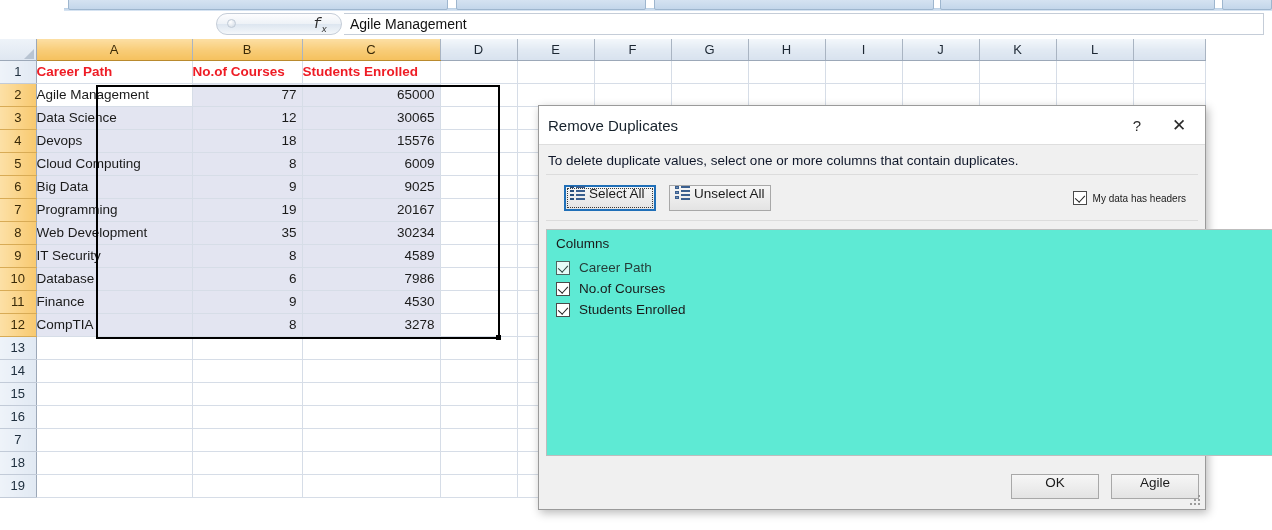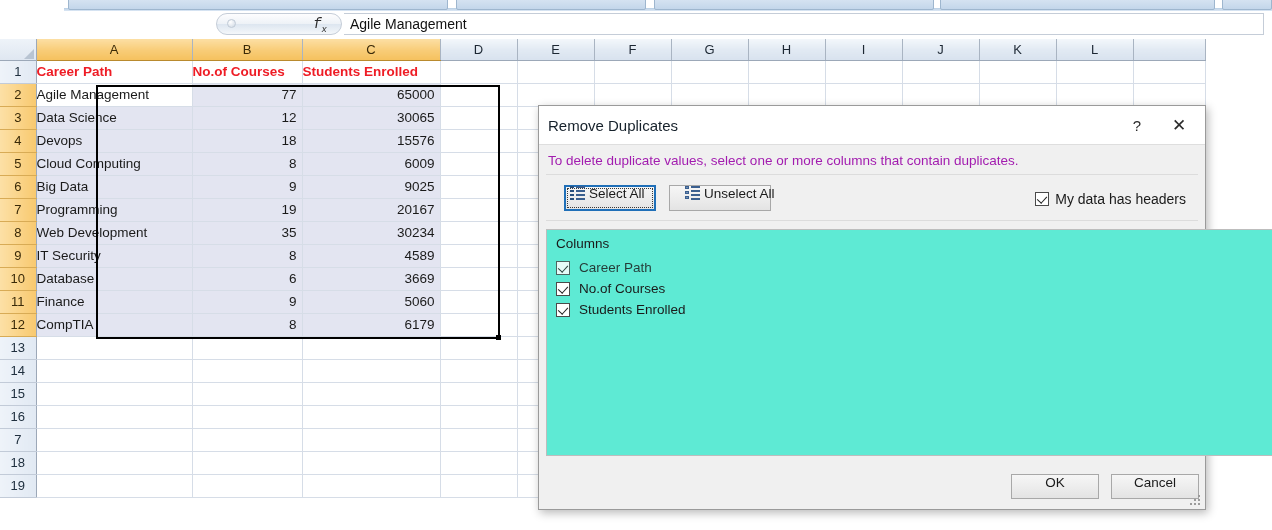--- a/index.html
+++ b/index.html
@@ -277,21 +277,21 @@
     line-height: 21px;
     text-align: center;
     font-size: 17px;
     color: #2b2b2b;
     cursor: pointer;
   }
   .dlg-instruct {
     position: absolute;
     left: 9px; top: 47px;
     font-size: 13.5px;
-    color: #a21caf;
+    color: #0f172a;
   }
   .dlg-toolrow {
     position: absolute;
     left: 7px; top: 68px;
     width: 652px; height: 45px;
     background: #f0f0f0;
     border-top: 1px solid #dcdcdc;
     border-bottom: 1px solid #dcdcdc;
   }
 
@@ -311,21 +311,21 @@
     border: 1px solid #1f6fb8;
     box-shadow: 0 0 0 1px #1f6fb8 inset;
   }
   .btn .focus-ring {
     position: absolute;
     left: 2px; top: 2px; right: 2px; bottom: 2px;
     border: 1px dotted #3a3a3a;
     pointer-events: none;
   }
   .btn-select-all { left: 18px; top: 10px; width: 92px; height: 26px; padding-left: 5px; }
-  .btn-unselect-all { left: 123px; top: 10px; width: 102px; height: 26px; padding-left: 15px; }
+  .btn-unselect-all { left: 123px; top: 10px; width: 102px; height: 26px; padding-left: 5px; }
 
   .listicon {
     display: inline-block;
     width: 15px; height: 14px;
     position: relative;
     margin-right: 4px;
     flex: 0 0 auto;
   }
   .listicon i {
     position: absolute;
@@ -338,21 +338,21 @@
   .listicon .b3 { top: 8px; width: 9px; }
   .listicon .b4 { top: 12px; width: 9px; }
   .listicon .mk { left: 0px; width: 4px; height: 2px; background: #29507e; }
   .listicon .sq { left: 0px; width: 4px; height: 3px; background: #6f8db4; border: 1px solid #3a5f8f; box-sizing: border-box; }
 
   .hdr-check {
     position: absolute;
     right: 12px; top: 16px;
     display: flex;
     align-items: center;
-    font-size: 14px;
+    font-size: 10px;
     color: #1a1a1a;
     cursor: pointer;
   }
   .cbox {
     width: 14px; height: 14px;
     border: 1px solid #4a4a4a;
     background: #ffffff;
     box-sizing: border-box;
     position: relative;
     margin-right: 6px;
@@ -615,55 +615,55 @@
         <td class="cell"></td>
             <td class="cell"></td>
         <td class="cell"></td>
             <td class="cell"></td>
       </tr>
 
       <tr>
         <td class="rowhead sel">10</td>
         <td class="cell selfill txt">Database</td>
         <td class="cell selfill num">6</td>
-        <td class="cell selfill num">3669</td>
+        <td class="cell selfill num">7986</td>
         <td class="cell"></td>
             <td class="cell"></td>
         <td class="cell"></td>
             <td class="cell"></td>
         <td class="cell"></td>
             <td class="cell"></td>
         <td class="cell"></td>
             <td class="cell"></td>
         <td class="cell"></td>
             <td class="cell"></td>
       </tr>
 
       <tr>
         <td class="rowhead sel">11</td>
         <td class="cell selfill txt">Finance</td>
         <td class="cell selfill num">9</td>
-        <td class="cell selfill num">5060</td>
+        <td class="cell selfill num">4530</td>
         <td class="cell"></td>
             <td class="cell"></td>
         <td class="cell"></td>
             <td class="cell"></td>
         <td class="cell"></td>
             <td class="cell"></td>
         <td class="cell"></td>
             <td class="cell"></td>
         <td class="cell"></td>
             <td class="cell"></td>
       </tr>
 
       <tr>
         <td class="rowhead sel">12</td>
         <td class="cell selfill txt">CompTIA</td>
         <td class="cell selfill num">8</td>
-        <td class="cell selfill num">6179</td>
+        <td class="cell selfill num">3278</td>
         <td class="cell"></td>
             <td class="cell"></td>
         <td class="cell"></td>
             <td class="cell"></td>
         <td class="cell"></td>
             <td class="cell"></td>
         <td class="cell"></td>
             <td class="cell"></td>
         <td class="cell"></td>
             <td class="cell"></td>
@@ -851,21 +851,21 @@
       <div class="col-item i2">
         <span class="cbox checked"></span>
         <span class="lbl">Students Enrolled</span>
       </div>
     </div>
 
     <div class="btn btn-ok">
       <span>OK</span>
     </div>
     <div class="btn btn-cancel">
-      <span>Cancel</span>
+      <span>Agile</span>
     </div>
 
     <div class="grip">
       <i style="left:8px;top:0px"></i>
       <i style="left:4px;top:4px"></i>
         <i style="left:8px;top:4px"></i>
       <i style="left:0px;top:8px"></i>
         <i style="left:4px;top:8px"></i>
         <i style="left:8px;top:8px"></i>
     </div>

